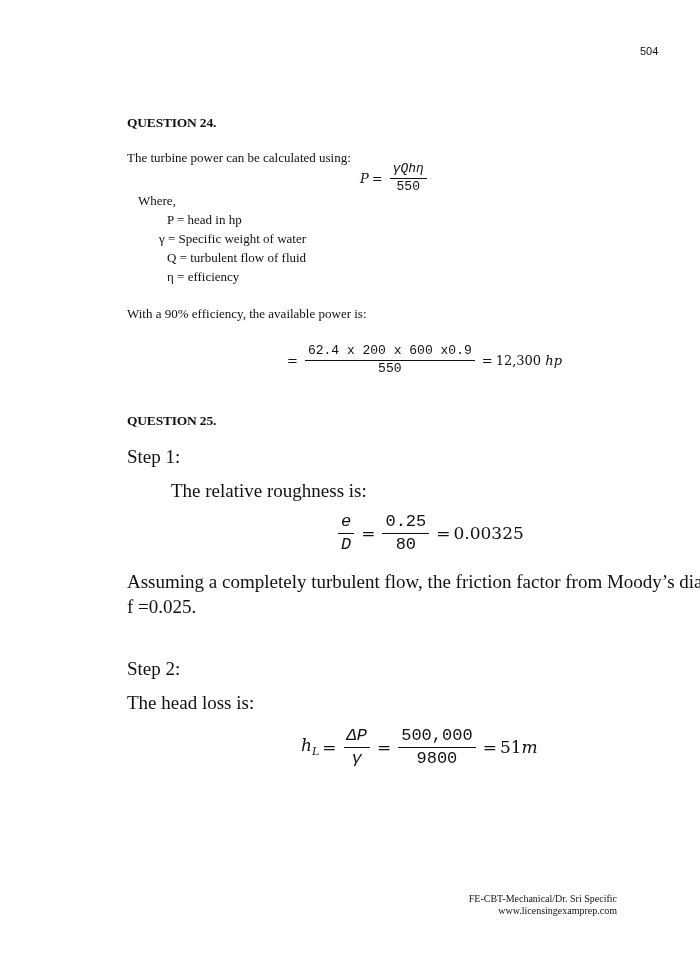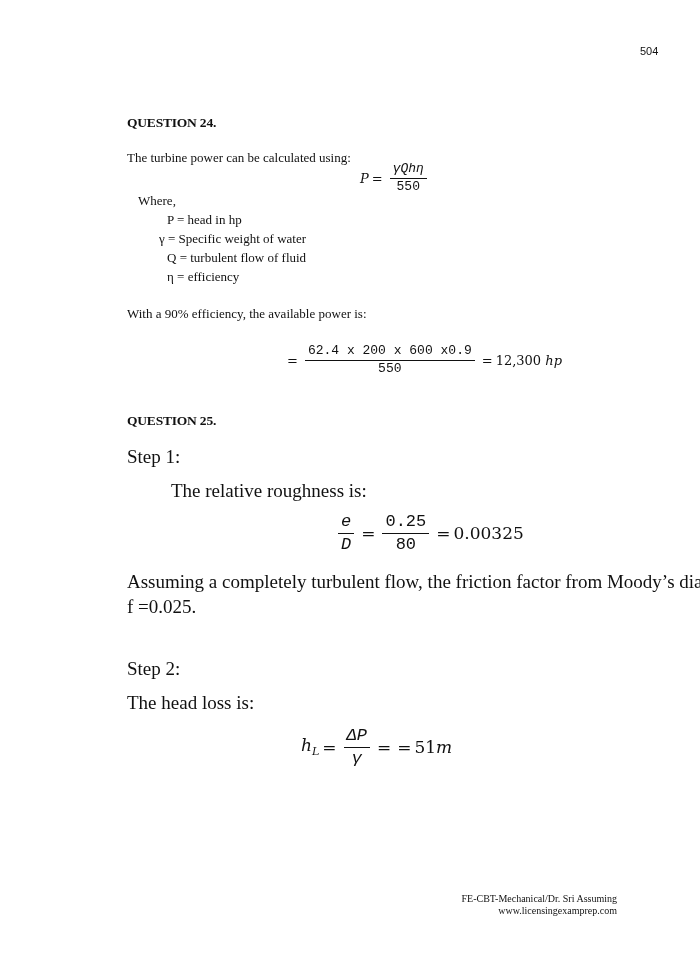--- a/index.html
+++ b/index.html
@@ -80,21 +80,25 @@
 <div class="abs big" style="left:83px; top:692px;">The head loss is:</div>
 
 <div class="abs math bigm eqrow" style="left:257px; top:726px;">
   <span class="it"><span>h</span><sub>L</sub></span>
   <span class="sym">=</span>
   <span class="frac">
     <span class="num it">ΔP</span>
     <span class="den it">γ</span>
   </span>
   <span class="sym">=</span>
+  <span class="frac">
+    <span class="num">500,000</span>
+    <span class="den">9800</span>
+  </span>
   <span class="sym">=</span>
   <span>51</span>
     <span class="it">m</span>
 </div>
 
 <div class="abs footer" style="top:893px;">
-  <div>FE-CBT-Mechanical/Dr. Sri Assuming</div>
+  <div>FE-CBT-Mechanical/Dr. Sri Specific</div>
   <div>www.licensingexamprep.com</div>
 </div>
 
 </body></html>

